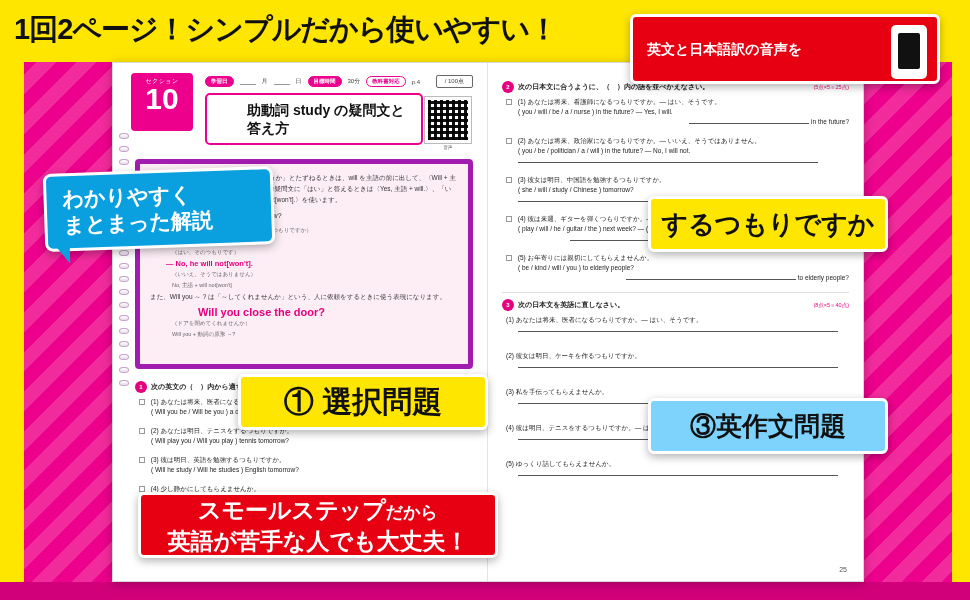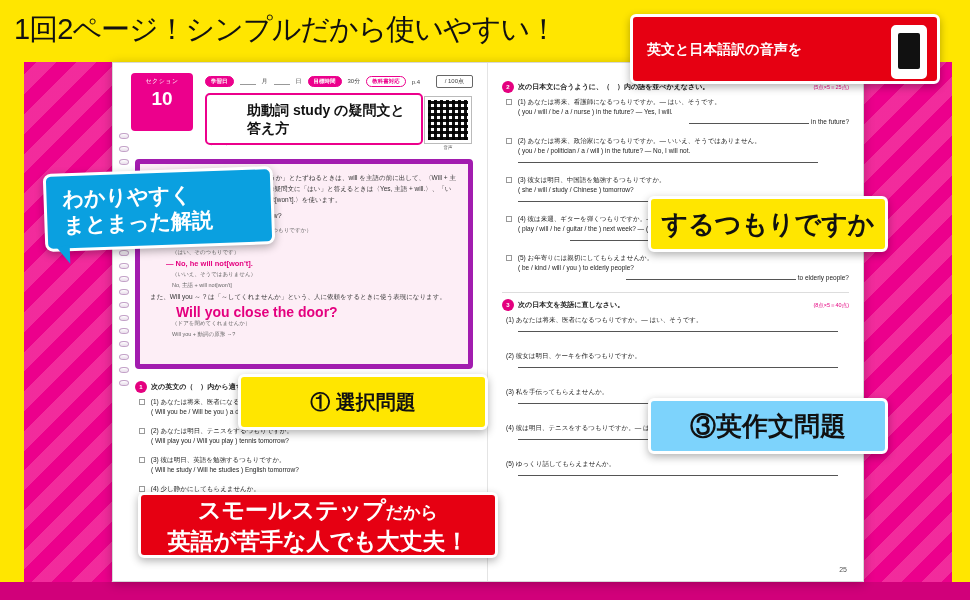--- a/index.html
+++ b/index.html
@@ -33,21 +33,21 @@
   .bg-yellow-band-r {
     position:absolute; right:0; top:0; width:18px; height:600px; background:#ffe600;
   }
   .bg-bottom-dark {
     position:absolute; left:0; bottom:0; width:970px; height:18px; background:#d1007a;
   }
   
   .headline {
     position:absolute; left:14px; top:4px; width:620px; height:52px;
     display:flex; align-items:center;
-    font-size:29px; font-weight:normal; color:#111;
+    font-size:29px; font-weight:bold; color:#111;
     letter-spacing:-1px;
     white-space:nowrap;
   }
   
   .spread {
     position:absolute; left:112px; top:62px; width:752px; height:520px;
     background:#ffffff;
     border:1px solid #d8d8d8;
     box-shadow:0 2px 10px rgba(0,0,0,.25);
     display:flex;
@@ -68,21 +68,21 @@
     border:1px solid #c3a2c8; border-radius:50%/60%;
     background:linear-gradient(#fff,#e8dcea);
   }
   
   .sec-badge {
     position:absolute; left:18px; top:10px; width:62px; height:58px;
     background:#ec008c; color:#fff; border-radius:4px;
     text-align:center; padding-top:4px;
   }
   .sec-badge .sec-word { font-size:6px; letter-spacing:.5px; }
-  .sec-badge .sec-num { font-size:19px; font-weight:bold; line-height:26px; }
+  .sec-badge .sec-num { font-size:30px; font-weight:bold; line-height:26px; }
   .topbar {
     position:absolute; left:92px; top:12px; right:14px;
     display:flex; align-items:center; gap:6px; font-size:6px; color:#444;
   }
   .topbar .chip {
     border:1px solid #ec008c; color:#ec008c; border-radius:8px;
     padding:1px 5px; font-weight:bold; font-size:5.5px;
     display:inline-flex; align-items:center; gap:2px;
   }
   .topbar .chip.solid { background:#ec008c; color:#fff; }
@@ -110,21 +110,21 @@
   .qr-cap { position:absolute; right:16px; top:82px; width:46px; text-align:center; font-size:4.5px; color:#555;}
   .explain {
     position:absolute; left:22px; top:96px; right:14px; height:210px;
     background:#fdeef6; border:5px solid #a21caf; border-radius:4px;
     padding:8px 10px; font-size:6.5px; line-height:11px; color:#333;
   }
   .explain .line { margin-bottom:5px; }
   .explain .ex { margin:4px 0 4px 16px; font-size:7px; }
   .explain .ans { color:#e4007f; font-weight:bold; font-size:7.5px; margin-left:16px;}
   .explain .note { font-size:5.5px; color:#666; margin-left:22px;}
-  .explain .big-q { color:#e4007f; font-weight:bold; font-size:14px; margin-left:26px;}
+  .explain .big-q { color:#e4007f; font-weight:bold; font-size:11px; margin-left:48px;}
   .qnum {
     display:inline-flex; align-items:center; justify-content:center;
     width:12px; height:12px; border-radius:50%;
     background:#e4007f; color:#fff; font-size:6px; font-weight:bold;
     margin-right:4px; vertical-align:middle;
   }
   .qhead { margin-top:6px; font-size:7px; font-weight:bold; color:#222; display:flex; align-items:center;}
   .qhead .pts { margin-left:auto; color:#e4007f; font-size:5.5px; font-weight:normal;}
   .qitems { margin-top:4px; }
   .qitem { margin:0 0 9px 4px; font-size:6.5px; line-height:10px; }
@@ -142,21 +142,21 @@
     left:44px; top:170px; width:230px; height:78px;
     background:#0aa0e0; border:3px solid #fff; border-radius:8px;
     font-size:21px; line-height:26px; color:#fff;
     display:flex; flex-direction:column; justify-content:center; padding-left:16px;
     box-shadow:0 3px 8px rgba(0,0,0,.3);
     transform:rotate(-2deg);
   }
   .co-yellow1 {
     left:238px; top:374px; width:250px; height:56px;
     background:#ffe600; border:3px solid #fff; border-radius:6px;
-    color:#111; font-size:20px; display:flex; align-items:center; justify-content:center;
+    color:#111; font-size:30px; display:flex; align-items:center; justify-content:center;
     box-shadow:0 3px 8px rgba(0,0,0,.3);
   }
   .co-yellow2 {
     left:648px; top:196px; width:240px; height:56px;
     background:#ffe600; border:3px solid #fff; border-radius:6px;
     color:#111; font-size:26px; display:flex; align-items:center; justify-content:center;
     box-shadow:0 3px 8px rgba(0,0,0,.3);
   }
   .co-yellow3 {
     left:648px; top:398px; width:240px; height:56px;

